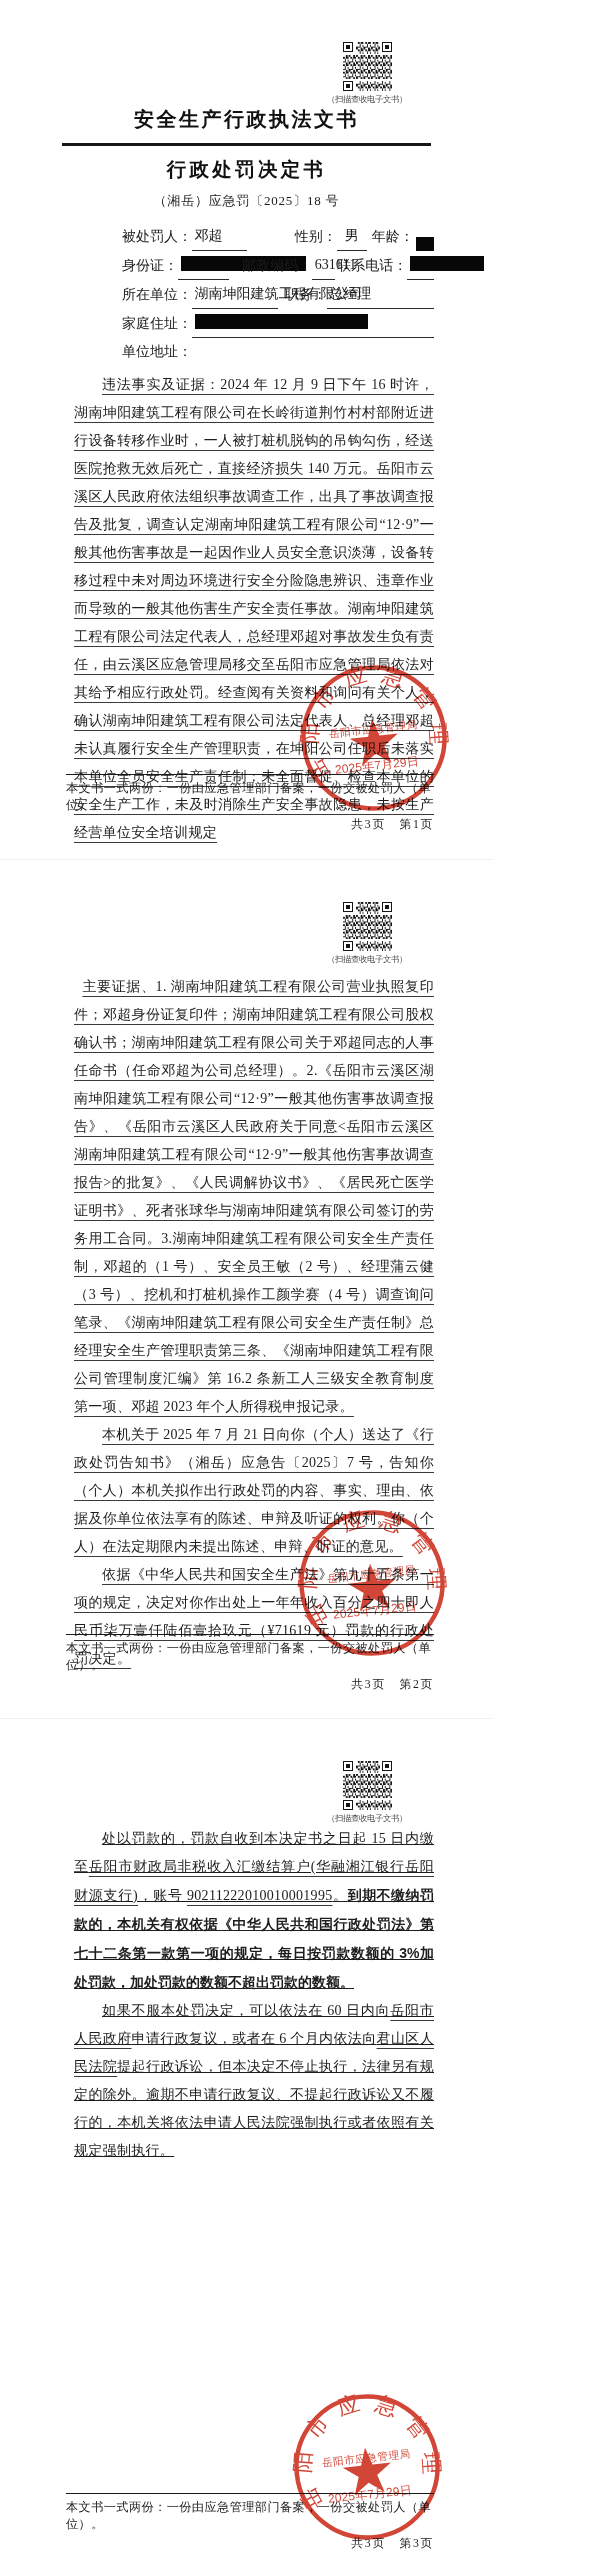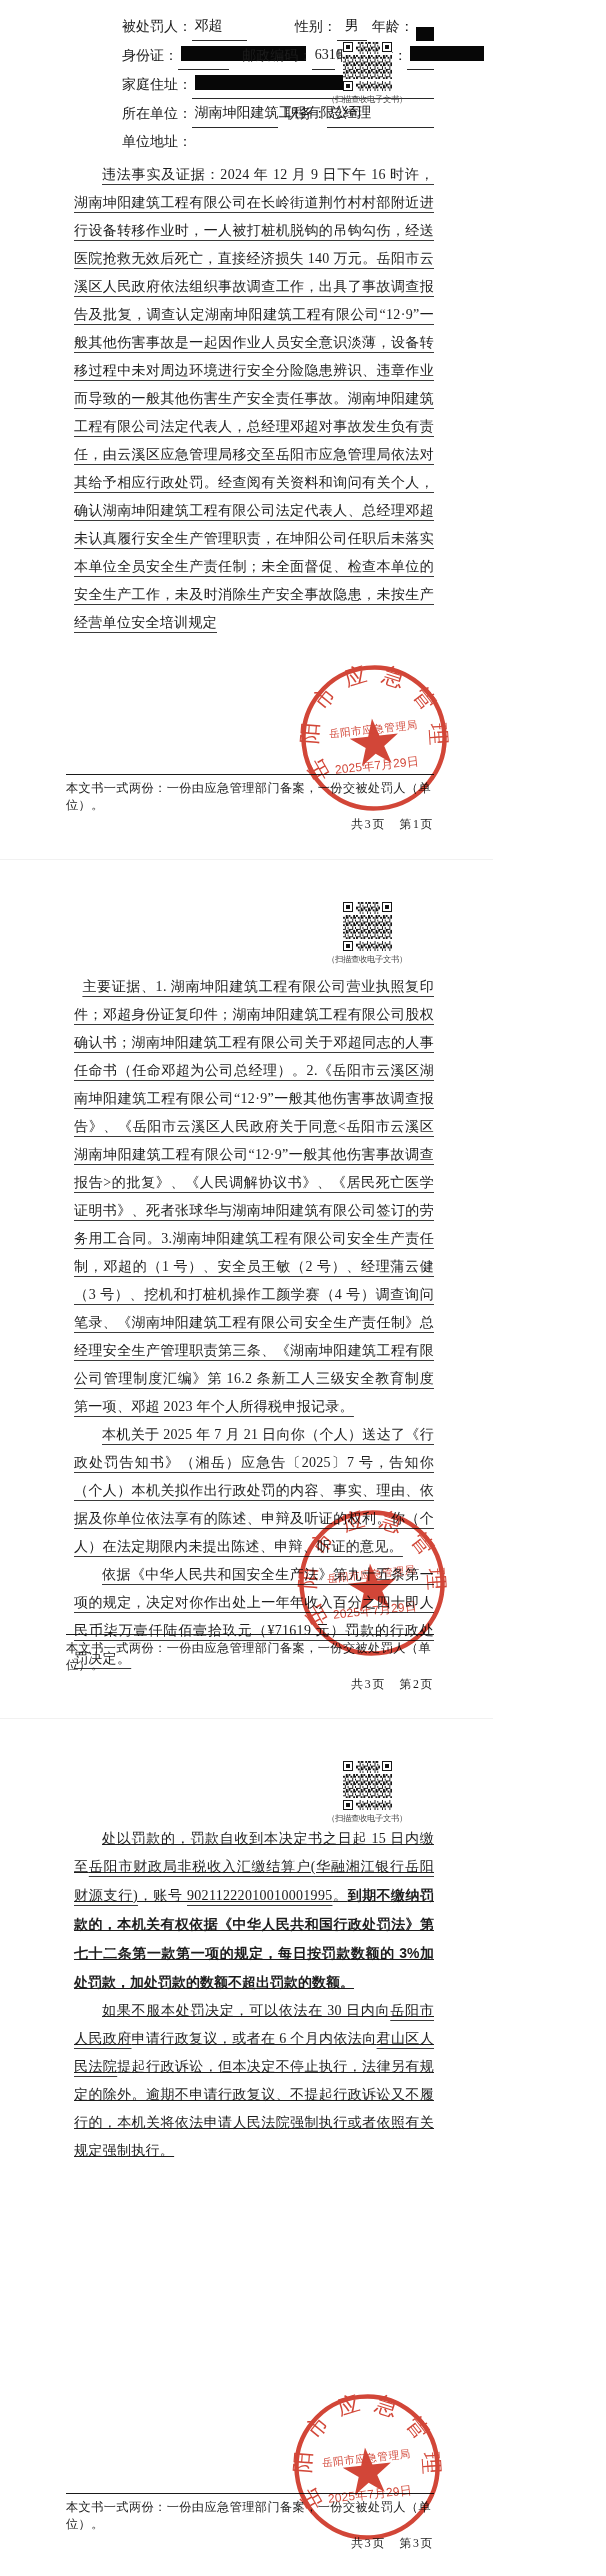--- a/index.html
+++ b/index.html
@@ -104,47 +104,53 @@
           <rect x="1" y="27" width="5" height="5" fill="#fff"></rect>
           <rect x="2" y="28" width="3" height="3"></rect>
       </g>
       <rect x="9" y="0" width="16" height="8" fill="url(#qp1)"></rect>
       <rect x="0" y="9" width="33" height="16" fill="url(#qp1)"></rect>
       <rect x="9" y="26" width="24" height="7" fill="url(#qp1)"></rect>
     </svg>
     <div class="qr-caption">（扫描查收电子文书）</div>
   </div>
 
+  <header class="doc-header">
+    <div class="doc-type">安全生产行政执法文书</div>
+    <div class="double-rule"></div>
+    <div class="doc-title">行政处罚决定书</div>
+    <div class="doc-no">（湘岳）应急罚〔2025〕18 号</div>
+  </header>
 
   <div class="fields">
     <div class="frow">
       <span class="flabel">被处罚人：</span>
       <span class="fval grow">邓超</span>
       <span class="flabel">性别：</span>
       <span class="fval ctr" style="width:30px">男</span>
       <span class="flabel" style="margin-left:5px">年龄：</span>
       <span class="redact r-age"></span>
     </div>
     <div class="frow">
       <span class="flabel">身份证：</span>
       <span class="fval" style="padding-right:11.8px"><span class="redact r-id"></span></span>
       <span class="flabel" style="margin-left:13px">邮政编码：</span>
       <span class="fval ctr" style="width:66px">631611</span>
       <span class="flabel" style="margin-left:2px">联系电话：</span>
       <span class="fval grow"><span class="redact r-phone"></span></span>
     </div>
     <div class="frow">
-      <span class="flabel">家庭住址：</span>
-      <span class="fval grow"><span class="redact r-home"></span></span>
-    </div>
-    <div class="frow">
       <span class="flabel">所在单位：</span>
       <span class="fval" style="flex:1.35 1 0">湖南坤阳建筑工程有限公司</span>
       <span class="flabel" style="margin-left:6.7px">职务：</span>
       <span class="fval grow">总经理</span>
+    </div>
+    <div class="frow">
+      <span class="flabel">家庭住址：</span>
+      <span class="fval grow"><span class="redact r-home"></span></span>
     </div>
     <div class="frow">
       <span class="flabel">单位地址：</span>
     </div>
   </div>
 
   <div class="body-block">
     <p class="u-par ind2">违法事实及证据：2024 年 12 月 9 日下午 16 时许，湖南坤阳建筑工程有限公司在长岭街道荆竹村村部附近进行设备转移作业时，一人被打桩机脱钩的吊钩勾伤，经送医院抢救无效后死亡，直接经济损失 140 万元。岳阳市云溪区人民政府依法组织事故调查工作，出具了事故调查报告及批复，调查认定湖南坤阳建筑工程有限公司“12·9”一般其他伤害事故是一起因作业人员安全意识淡薄，设备转移过程中未对周边环境进行安全分险隐患辨识、违章作业而导致的一般其他伤害生产安全责任事故。湖南坤阳建筑工程有限公司法定代表人，总经理邓超对事故发生负有责任，由云溪区应急管理局移交至岳阳市应急管理局依法对其给予相应行政处罚。经查阅有关资料和询问有关个人，确认湖南坤阳建筑工程有限公司法定代表人、总经理邓超未认真履行安全生产管理职责，在坤阳公司任职后未落实本单位全员安全生产责任制；未全面督促、检查本单位的安全生产工作，未及时消除生产安全事故隐患，未按生产经营单位安全培训规定</p>
   </div>
 
@@ -261,21 +267,21 @@
       </g>
       <rect x="9" y="0" width="16" height="8" fill="url(#qp3)"></rect>
       <rect x="0" y="9" width="33" height="16" fill="url(#qp3)"></rect>
       <rect x="9" y="26" width="24" height="7" fill="url(#qp3)"></rect>
     </svg>
     <div class="qr-caption">（扫描查收电子文书）</div>
   </div>
 
   <div class="body-block p3-body">
     <p class="ind2"><span>处以罚款的，罚款自收到本决定书之日起 15 日内缴至</span><span class="seg-u">岳阳市财政局非税收入汇缴结算户(华融湘江银行岳阳财源支行)</span><span>，账号 </span><span class="seg-u">90211222010010001995</span><span>。</span><span class="seg-bold">到期不缴纳罚款的，本机关有权依据《中华人民共和国行政处罚法》第七十二条第一款第一项的规定，每日按罚款数额的 3%加处罚款，加处罚款的数额不超出罚款的数额。</span></p>
-    <p class="ind2"><span>如果不服本处罚决定，可以依法在 30 日内向</span><span class="seg-u">岳阳市人民政府</span><span>申请行政复议，或者在 6 个月内依法向</span><span class="seg-u">君山区人民法院</span><span>提起行政诉讼，但本决定不停止执行，法律另有规定的除外。逾期不申请行政复议、不提起行政诉讼又不履行的，本机关将依法申请人民法院强制执行或者依照有关规定强制执行。</span></p>
+    <p class="ind2"><span>如果不服本处罚决定，可以依法在 60 日内向</span><span class="seg-u">岳阳市人民政府</span><span>申请行政复议，或者在 6 个月内依法向</span><span class="seg-u">君山区人民法院</span><span>提起行政诉讼，但本决定不停止执行，法律另有规定的除外。逾期不申请行政复议、不提起行政诉讼又不履行的，本机关将依法申请人民法院强制执行或者依照有关规定强制执行。</span></p>
   </div>
 
   <div class="stamp stamp-3">
     <svg viewBox="0 0 200 200">
       <defs>
           <path id="arc-s3" d="M 37.7,143.6 A 76,76 0 1 1 162.3,143.6" fill="none"></path>
         </defs>
       <circle cx="100" cy="100" r="94" fill="none" stroke="currentColor" stroke-width="6"></circle>
       <polygon fill="currentColor" points="100,74 107.6,97.5 132.3,97.5 112.4,112 120,135.5 100,121 80,135.5 87.6,112 67.7,97.5 92.4,97.5"></polygon>
       <text font-size="29" fill="currentColor" font-family="Liberation Sans, sans-serif">

